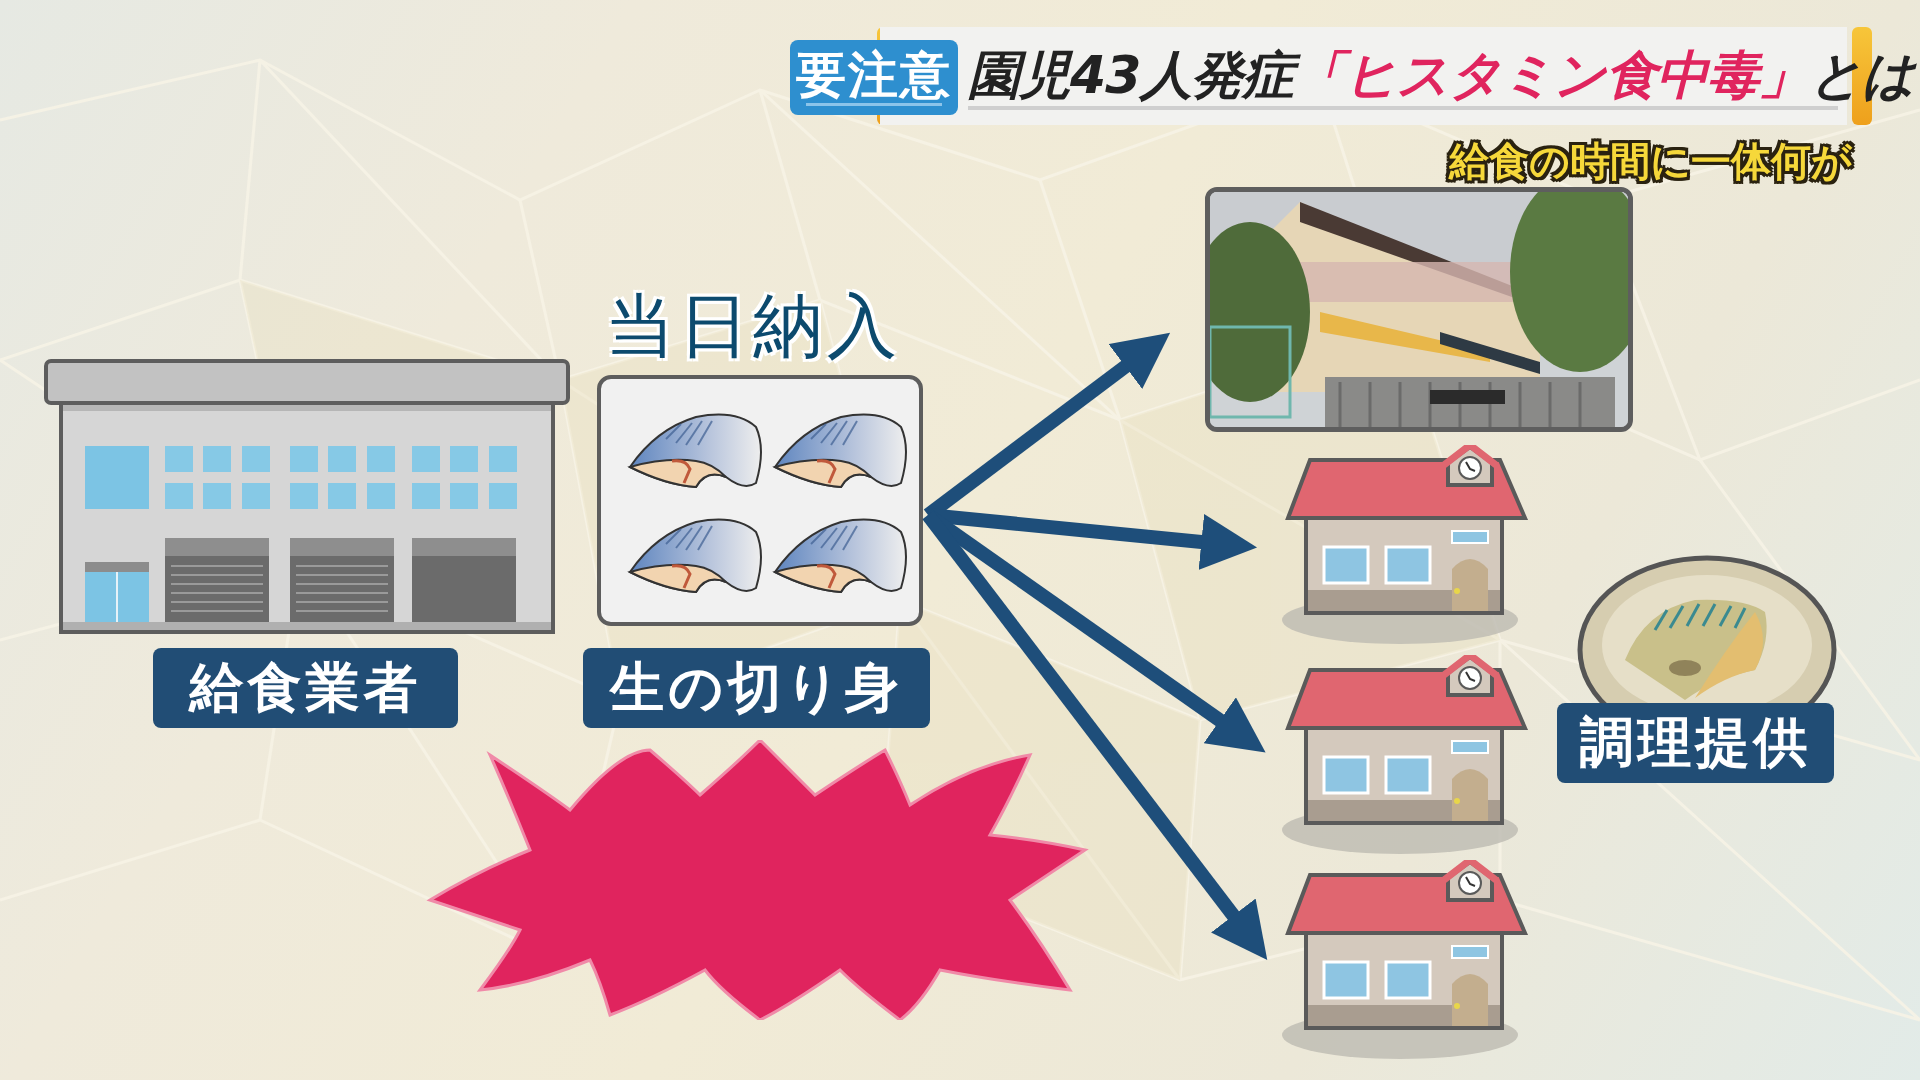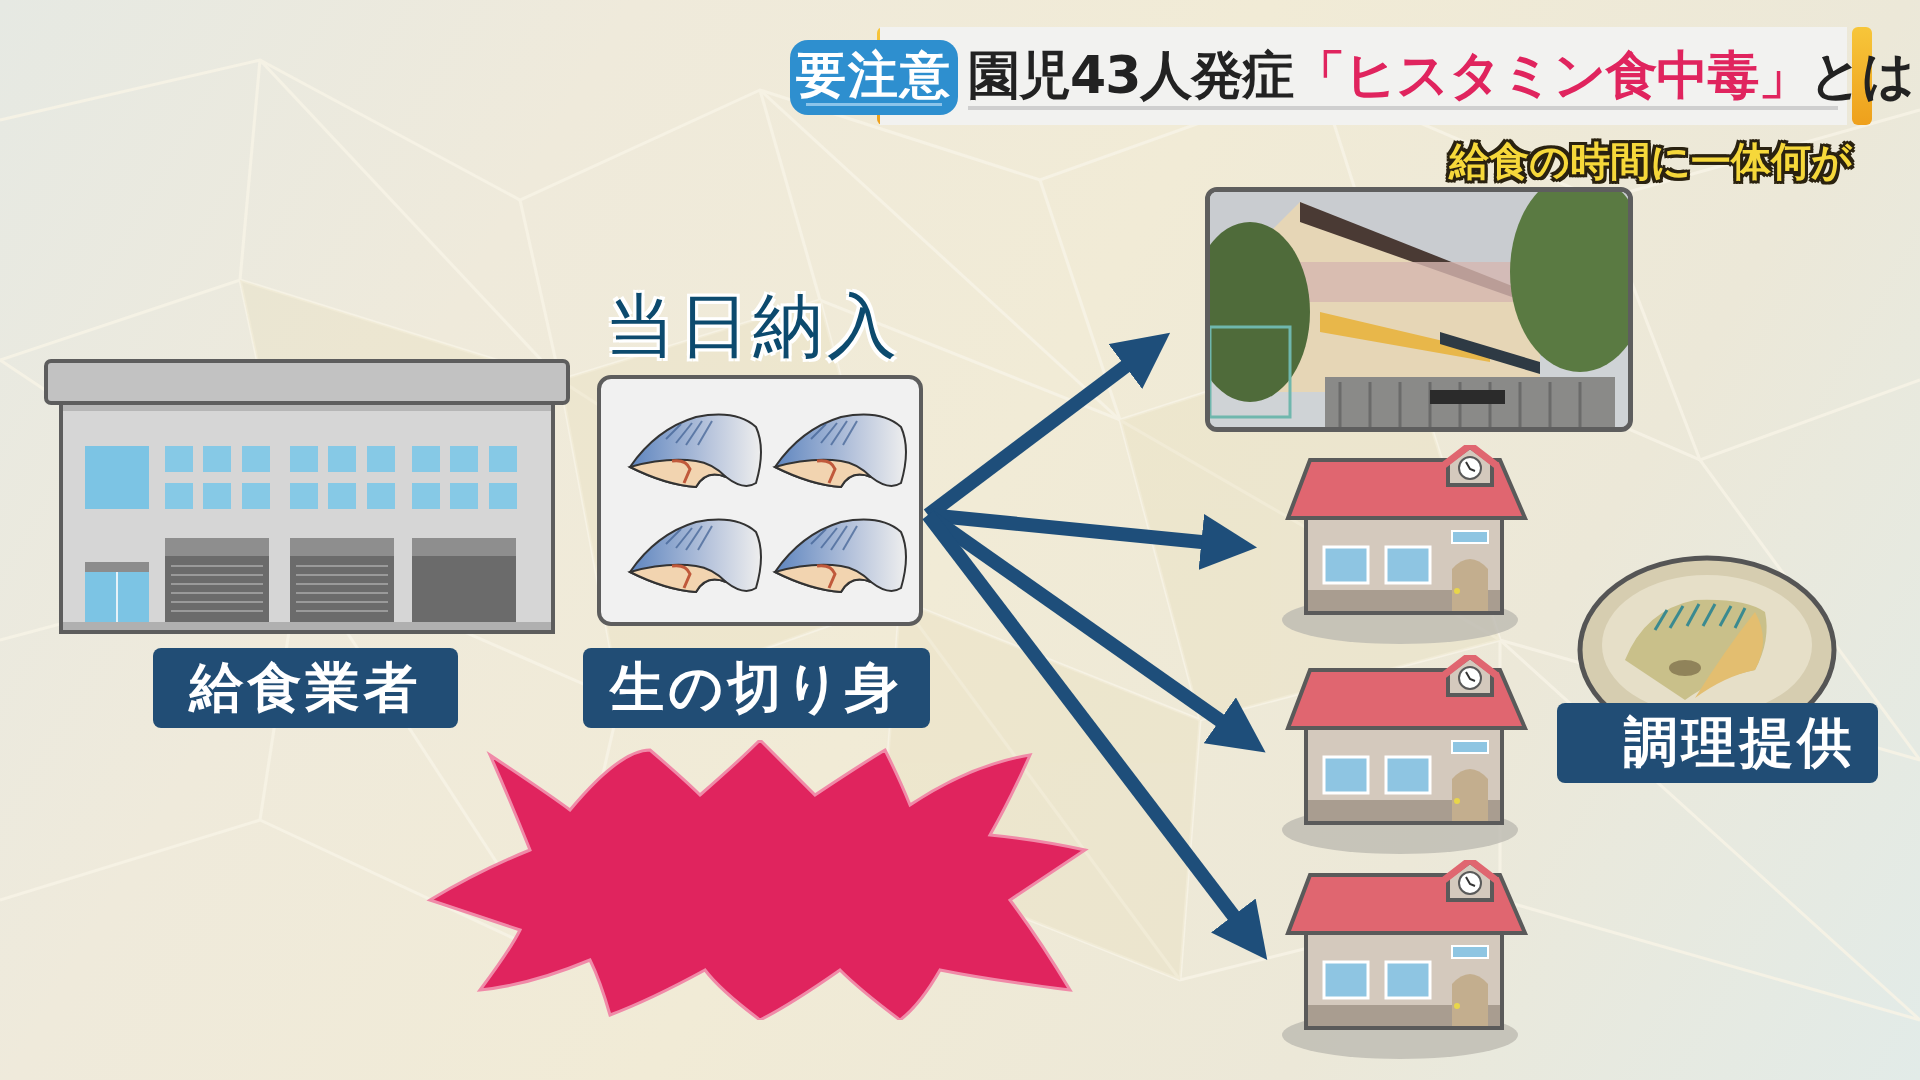--- a/index.html
+++ b/index.html
@@ -5,24 +5,24 @@
   html,body{margin:0;padding:0;}
   body{width:1920px;height:1080px;overflow:hidden;position:relative;
     font-family:"DejaVu Sans","Liberation Sans",sans-serif;
     background:linear-gradient(120deg,#e6e9e3 0%,#efeadb 25%,#f1ebd6 50%,#ece8d8 75%,#e2ebe8 100%);}
   .bg{position:absolute;left:0;top:0;width:1920px;height:1080px;}
   .abs{position:absolute;}
   
   .title-accent{position:absolute;background:linear-gradient(180deg,#f7c63a,#eea01c);border-radius:6px;}
   .title-bar{position:absolute;left:880px;top:27px;width:967px;height:98px;background:#f2f2f0;}
   .title-underline{position:absolute;left:968px;top:106px;width:870px;height:4px;background:#cfcfcf;}
-  .badge{position:absolute;left:790px;top:40px;width:168px;height:75px;background:#2e8fcf;border-radius:18px;
+  .badge{position:absolute;left:790px;top:40px;width:168px;height:75px;background:#2e8fcf;border-radius:8px;
     color:#fff;font-weight:bold;font-size:50px;line-height:70px;text-align:center;letter-spacing:2px;}
   .badge-line{position:absolute;left:806px;top:103px;width:136px;height:3px;background:#8cc4ea;}
-  .title-text{position:absolute;left:968px;top:40px;height:70px;line-height:70px;font-size:52px;font-weight:bold;white-space:nowrap;letter-spacing:-1px;}
+  .title-text{position:absolute;left:968px;top:40px;height:70px;line-height:70px;font-size:52px;font-weight:bold;white-space:nowrap;letter-spacing:-1px;font-style:italic;}
   .title-dark{color:#222;}
   .title-red{color:#e0245e;}
   .subtitle{position:absolute;left:1400px;top:136px;width:452px;height:50px;line-height:50px;text-align:right;
     font-size:40px;font-weight:bold;color:#f6d83a;white-space:nowrap;
     text-shadow:-3px -3px 0 #2a2210,3px -3px 0 #2a2210,-3px 3px 0 #2a2210,3px 3px 0 #2a2210,0 3px 0 #2a2210,0 -3px 0 #2a2210,3px 0 0 #2a2210,-3px 0 0 #2a2210;}
   
   .label{position:absolute;background:#214d75;color:#fff;border-radius:8px;font-weight:bold;text-align:center;white-space:nowrap;}
   .heading{position:absolute;color:#0c4a6e;font-weight:normal;font-size:70px;white-space:nowrap;letter-spacing:4px;
     text-shadow:-3px -3px 0 #fff,3px -3px 0 #fff,-3px 3px 0 #fff,3px 3px 0 #fff;}
   .fish-box{position:absolute;left:597px;top:375px;width:318px;height:243px;background:#f1f1f1;border:4px solid #5d5d5d;border-radius:14px;}
@@ -249,19 +249,19 @@
   <g stroke="#3a8a90" stroke-width="3" fill="none">
     <path d="M80 80 L92 60"></path>
       <path d="M95 78 L108 56"></path>
       <path d="M112 76 L124 54"></path>
       <path d="M128 76 L140 54"></path>
       <path d="M145 76 L156 56"></path>
       <path d="M160 78 L170 58"></path>
   </g>
   <ellipse cx="110" cy="118" rx="16" ry="8" fill="#6b5a3a" opacity="0.6"></ellipse>
 </svg>
-<div class="label" style="left:1557px;top:703px;width:277px;height:80px;line-height:80px;font-size:54px;letter-spacing:4px;padding-left:44px;">調理提供</div>
+<div class="label" style="left:1557px;top:703px;width:277px;height:80px;line-height:80px;font-size:54px;letter-spacing:4px;">調理提供</div>
 
 <svg class="abs" style="left:420px;top:740px;" width="680" height="280" viewBox="0 0 680 280">
   <path d="M70 15 Q130 55 150 70 Q200 10 230 10 Q265 40 280 55 Q320 20 340 0 Q380 40 395 55 Q440 25 465 10 Q480 40 490 65 Q550 25 610 15 Q590 60 570 95 Q620 100 665 110 Q620 140 590 160 Q620 200 650 250 Q570 240 520 230 Q500 265 480 280 Q440 250 420 230 Q370 265 340 280 Q300 250 285 230 Q230 260 190 275 Q180 240 170 220 Q110 245 60 250 Q90 210 100 190 Q40 170 10 160 Q60 130 110 110 Q90 60 70 15 Z" fill="#e0245e" stroke="#f08aa8" stroke-width="3"></path>
 </svg>
 <div class="burst-text">
 </div>
 
 </body></html>

